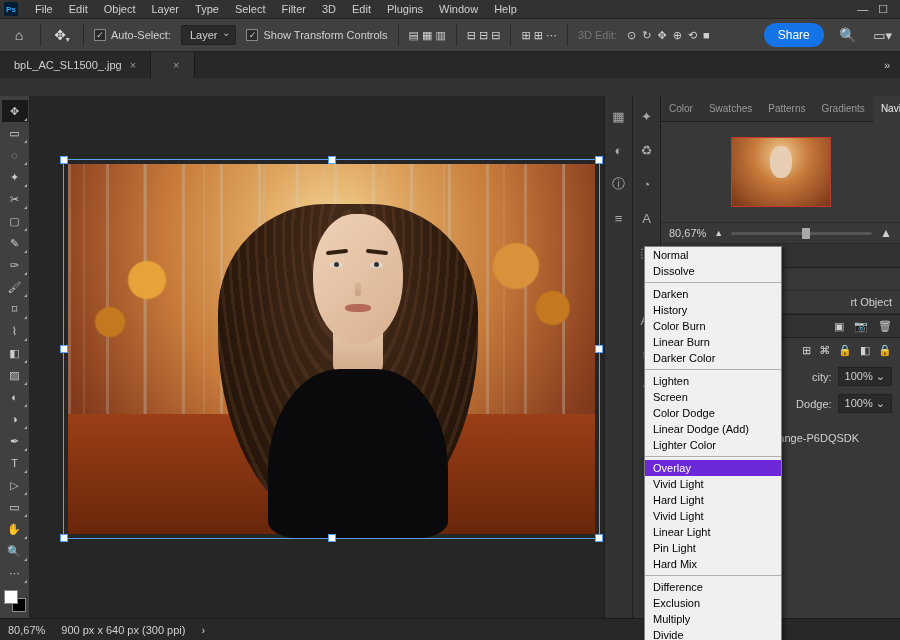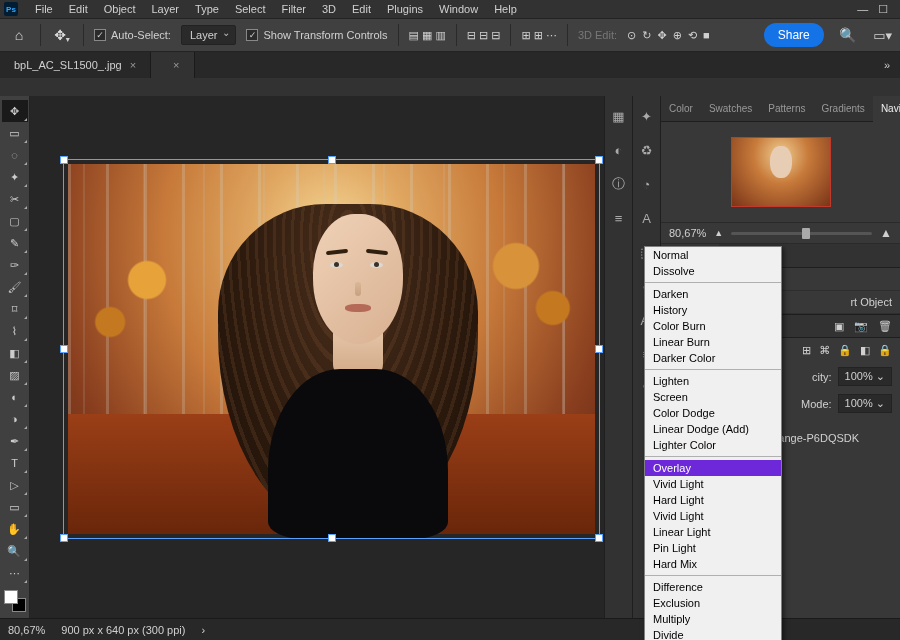--- a/index.html
+++ b/index.html
@@ -290,21 +290,21 @@
       <span>⌘</span>
       <span>🔒</span>
       <span>◧</span>
       <span>🔒</span>
     </div>
     <div class="layerprops">
       <span>city:</span>
       <span class="val"><span>100%</span> ⌄</span>
     </div>
     <div class="layerprops">
-      <span>Mode:</span>
+      <span>Dodge:</span>
       <span class="val"><span>100%</span> ⌄</span>
     </div>
     <div class="layerlist">
       <div class="layerrow">
         <div class="th"></div>
         <span>autumn-l…d-orange-P6DQSDK</span>
       </div>
     </div>
   </div>
 </div>

